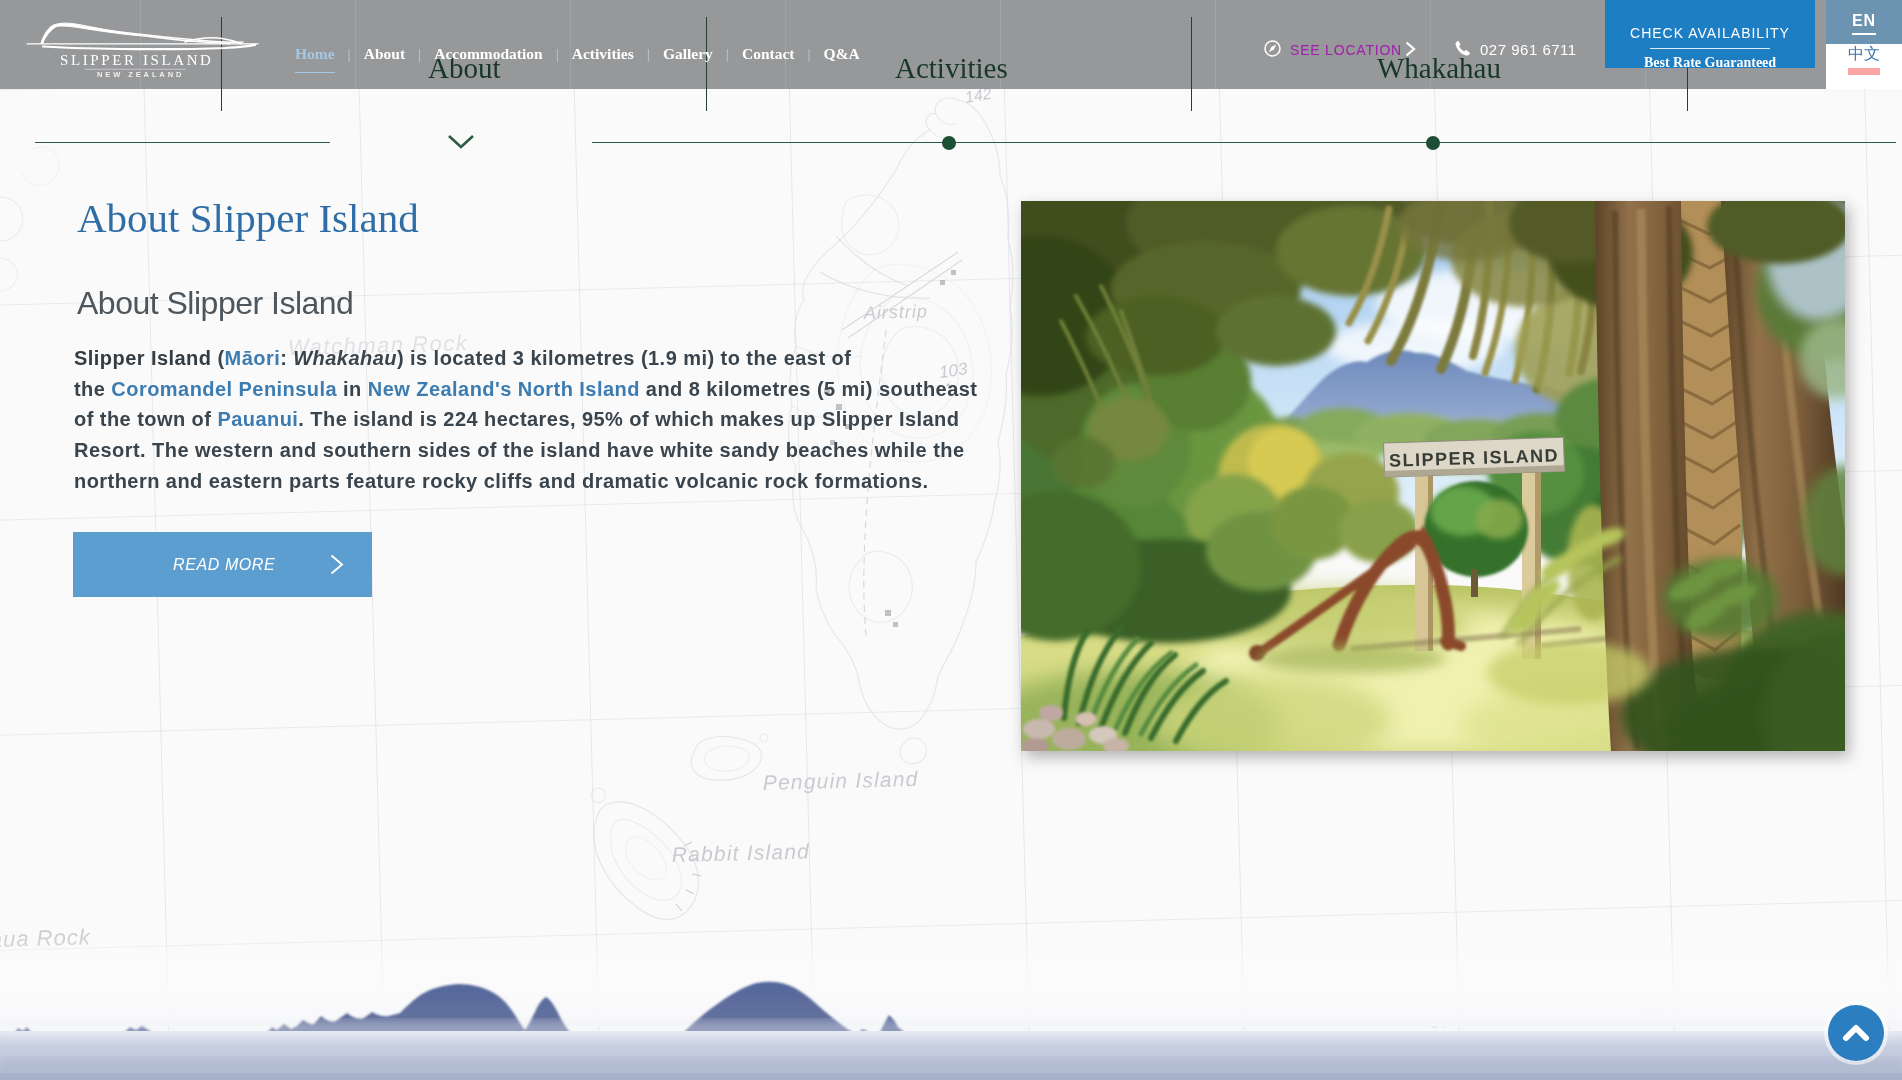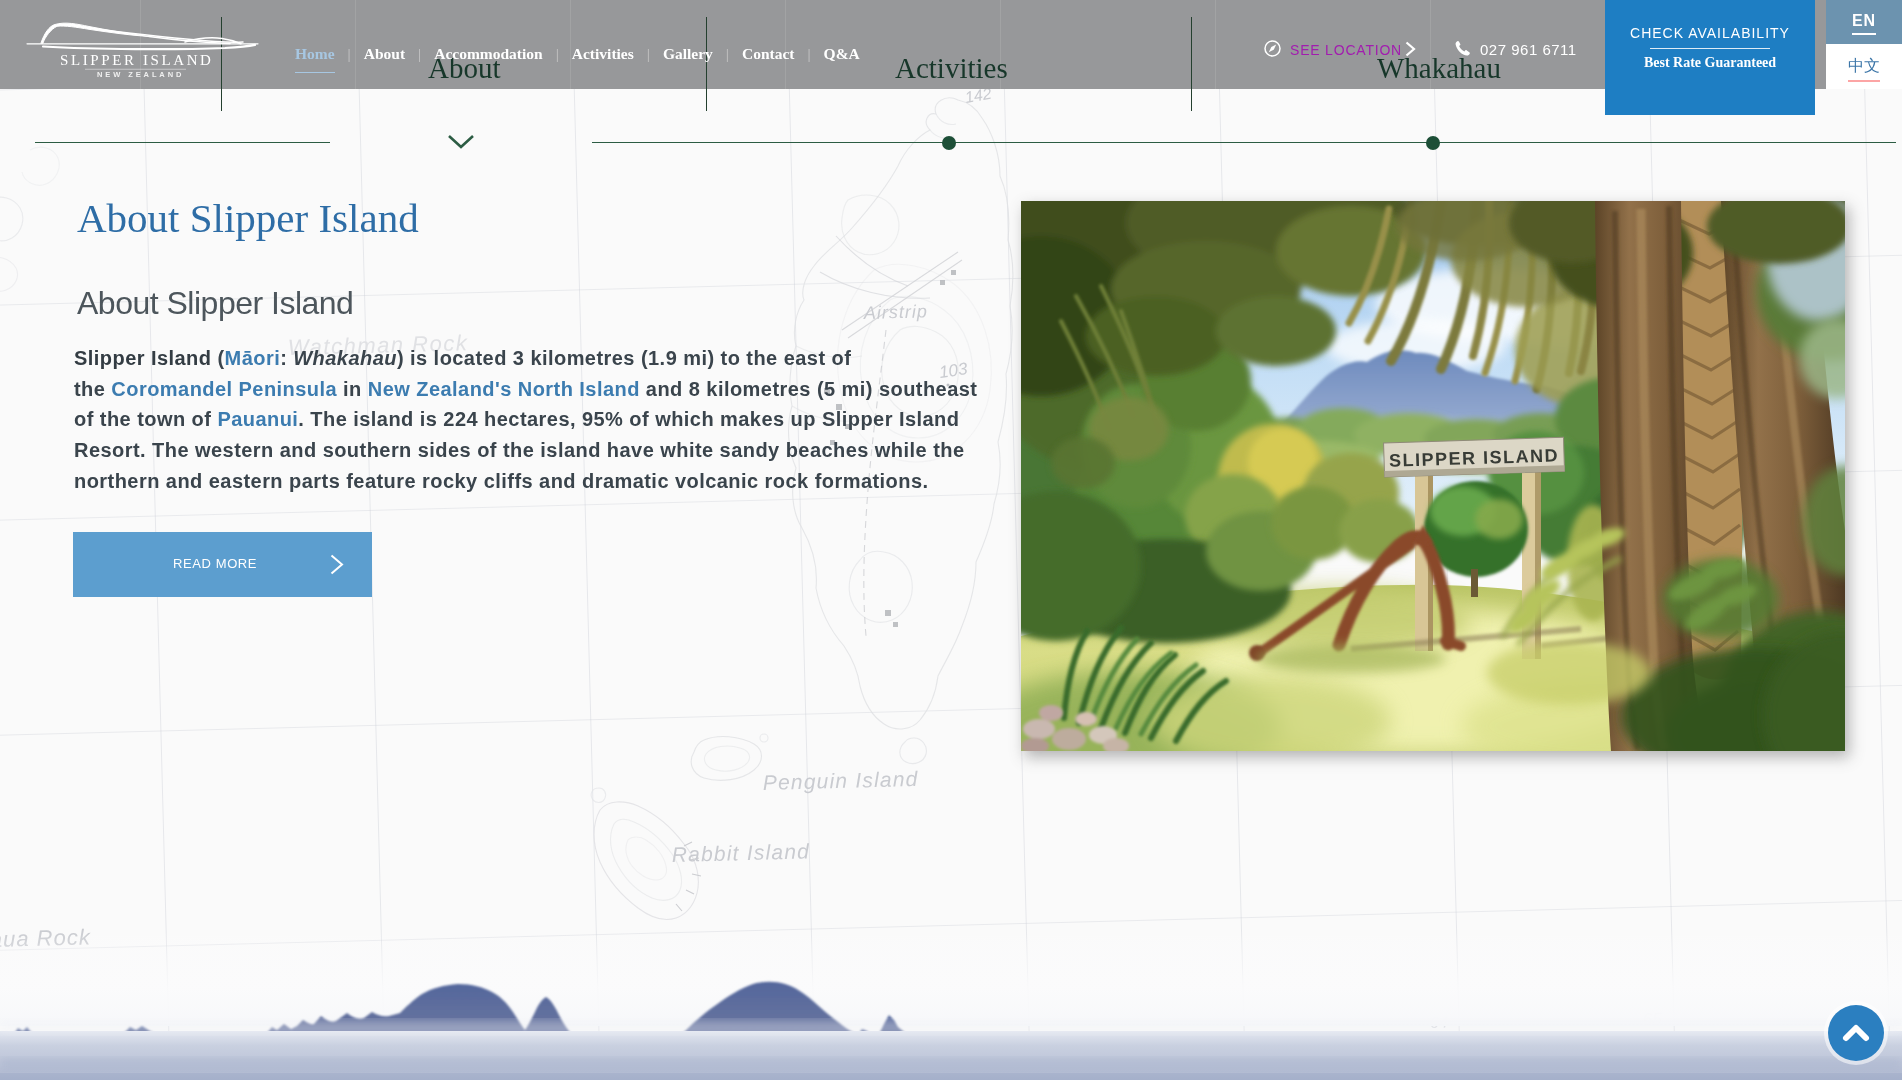--- a/index.html
+++ b/index.html
@@ -21,40 +21,40 @@
   
   .sect{font-family:"Liberation Serif", serif;color:#17372a;font-size:29px;}
   .gvline{width:1px;background:#24402f;}
   
   #nav{left:283px;top:45px;font-family:"Liberation Serif", serif;font-size:15.5px;font-weight:bold;color:#fff;white-space:nowrap;}
   #nav span.it{padding:0 12px;}
   #nav span.sep{color:#c8c8c8;font-weight:normal;padding:0 1px;}
   #home{color:#a7c7e2;border-bottom:1px solid #a7c7e2;padding-bottom:10px;}
   #seeloc{left:1290px;top:42px;color:#a21caf;font-size:14px;letter-spacing:0.8px;}
   #phone{left:1480px;top:41px;color:#fff;font-size:15px;letter-spacing:0.5px;}
-  #checkbtn{left:1605px;top:0;width:210px;height:115px;background:#1e7ec3;text-align:center;color:#fff;}
+  #checkbtn{left:1605px;top:0;width:210px;height:68px;background:#1e7ec3;text-align:center;color:#fff;}
   #checkbtn .l1{margin-top:25px;font-size:14px;letter-spacing:1px;}
   #checkbtn .hr{width:120px;height:1px;background:rgba(255,255,255,.85);margin:7px auto 6px;}
   #checkbtn .l2{font-family:"Liberation Serif", serif;font-weight:bold;font-size:14px;}
   #enbox{left:1826px;top:0;width:76px;height:44px;background:#6c93af;color:#fff;
          font-size:16px;font-weight:bold;text-align:center;}
   #enbox span{display:inline-block;margin-top:12px;border-bottom:2px solid #fff;padding-bottom:3px;letter-spacing:1px;}
   #cnbox{left:1826px;top:44px;width:76px;height:45px;background:#fff;color:#3c76a8;
          font-size:16px;text-align:center;}
-  #cnbox span{display:inline-block;margin-top:12px;border-bottom:2px solid #fca5a5;padding-bottom:3px;}
+  #cnbox span{display:inline-block;border-bottom:7px solid #fca5a5;padding-bottom:3px;}
   
   .tline{height:1px;background:#2c5c43;}
   .tdot{width:14px;height:14px;border-radius:50%;background:#1d4f37;}
   
   #h1{left:77px;top:194px;font-family:"Liberation Serif", serif;font-size:41px;color:#2e6da6;}
   #h2{left:77px;top:285px;font-size:32px;letter-spacing:-0.5px;color:#4d565c;}
   #para{left:74px;top:343px;font-size:20px;line-height:30.7px;letter-spacing:0.45px;color:#3a444c;font-weight:bold;}
   #para a{color:#3c7cb0;text-decoration:none;}
   #readmore{left:73px;top:532px;width:299px;height:65px;background:#5c9ecf;color:#fff;}
-  #readmore .t{position:absolute;left:100px;top:24px;font-size:13px;letter-spacing:0.6px;}
+  #readmore .t{position:absolute;left:100px;top:24px;font-size:16px;letter-spacing:0.6px;font-style:italic;}
   
   #sea{left:0;top:930px;width:1902px;height:150px;}
   
   #photo{left:1021px;top:201px;width:824px;height:550px;box-shadow:4px 6px 14px rgba(90,90,90,.45);}
   
   #totop{left:1828px;top:1005px;width:56px;height:56px;border-radius:50%;background:#2b7fc0;
          box-shadow:0 0 0 4px rgba(255,255,255,.55);}
 </style>
 </head>
 <body>

